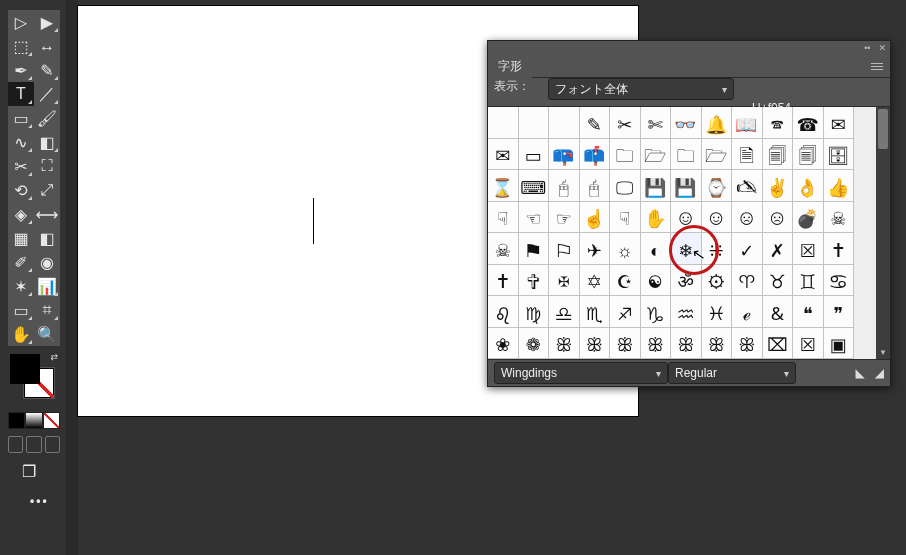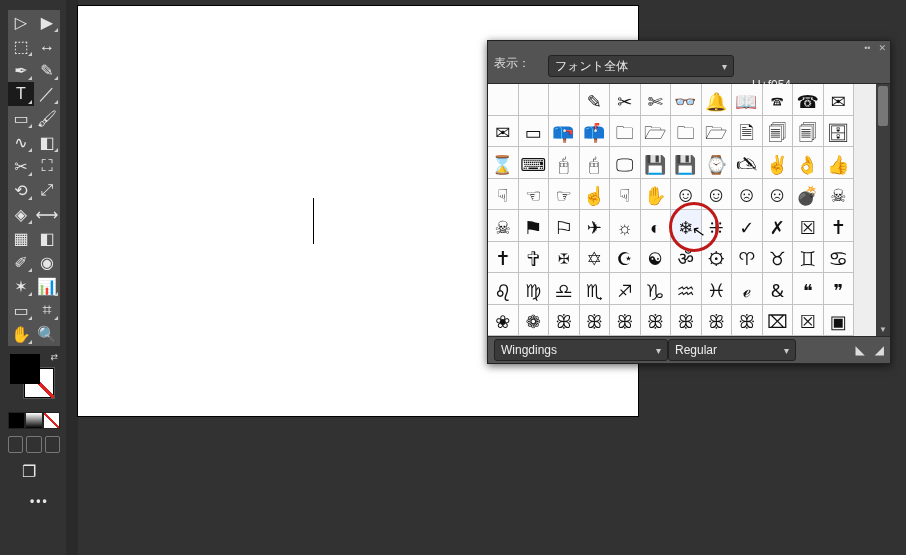--- a/index.html
+++ b/index.html
@@ -269,20 +269,28 @@
 <div class="strip"></div>
 
 <div class="artboard">
   <div class="text-cursor"></div>
 </div>
 
 <div class="panel">
   <div class="panel-titlebar">
     <span>••</span>
     <span>✕</span>
+  </div>
+  <div class="panel-tabs">
+    <div class="panel-tab">字形</div>
+    <div class="panel-menu">
+        <span></span>
+        <span></span>
+        <span></span>
+      </div>
   </div>
   <div class="row-show">
     <span>表示：</span>
     <div class="select">
       <span>フォント全体</span>
       <span class="chev">▾</span>
     </div>
     <span class="info">U+f054</span>
   </div>
 

